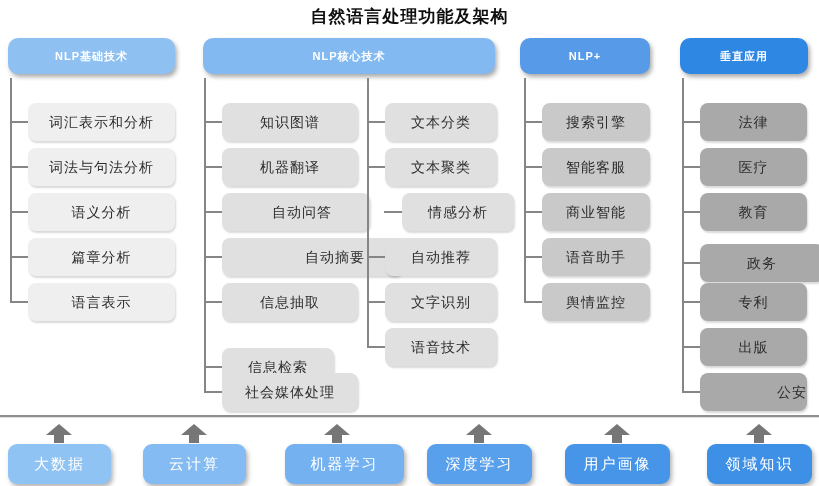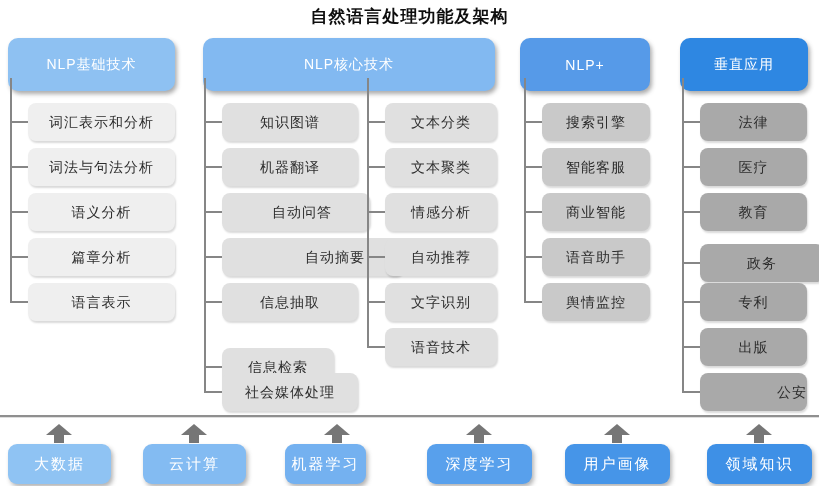--- a/index.html
+++ b/index.html
@@ -5,24 +5,25 @@
   html,body{margin:0;padding:0;background:#fff;}
   .canvas{
     position:relative;width:819px;height:486px;background:#ffffff;overflow:hidden;
     font-family:"Liberation Sans","DejaVu Sans",sans-serif;
   }
   .title{
     position:absolute;top:5px;left:0;right:0;text-align:center;
     font-size:17px;font-weight:bold;color:#0e0e0e;letter-spacing:1px;
   }
   .hdr{
-    position:absolute;top:38px;height:53px;border-radius:10px;
+    position:absolute;top:38px;height:36px;border-radius:10px;
     display:flex;align-items:center;justify-content:center;
-    color:#ffffff;font-size:14px;letter-spacing:1px;
+    color:#ffffff;font-size:11px;letter-spacing:1px;
     box-shadow:2px 3px 4px rgba(70,70,70,.45);
+    font-weight:bold;
   }
   .item{
     position:absolute;height:38px;line-height:38px;text-align:center;
     border-radius:8px;font-size:14px;color:#2d2d2d;letter-spacing:1px;
     box-shadow:1px 2px 2px rgba(0,0,0,.15);
   }
   .item::before{
     content:"";position:absolute;left:-18px;top:18px;width:18px;height:1.5px;
     background:#868686;
   }
@@ -65,21 +66,21 @@
   <div class="item" style="left: 222px; top: 148px; width: 136px; background: rgb(224, 224, 224);">机器翻译</div>
   <div class="item" style="left: 222px; top: 193px; width: 136px; background: rgb(224, 224, 224); padding-left: 12px;">自动问答</div>
   <div class="item" style="left: 222px; top: 238px; width: 136px; background: rgb(224, 224, 224); padding-left: 45px;">自动摘要</div>
   <div class="item" style="left: 222px; top: 283px; width: 136px; background: rgb(224, 224, 224);">信息抽取</div>
   <div class="item" style="left: 222px; top: 328px; width: 112px; background: rgb(224, 224, 224); margin-top: 20px;">信息检索</div>
   <div class="item" style="left: 222px; top: 373px; width: 136px; background: rgb(224, 224, 224);">社会媒体处理</div>
 
   <div class="vline" style="left:367px;top:78px;height:270px;"></div>
   <div class="item" style="left: 385px; top: 103px; width: 112px; background: rgb(224, 224, 224);">文本分类</div>
   <div class="item" style="left: 385px; top: 148px; width: 112px; background: rgb(224, 224, 224);">文本聚类</div>
-  <div class="item" style="left: 385px; top: 193px; width: 112px; background: rgb(224, 224, 224);">情感分析</div>
+  <div class="item" style="left: 402px; top: 193px; width: 112px; background: rgb(224, 224, 224);">情感分析</div>
   <div class="item" style="left: 385px; top: 238px; width: 112px; background: rgb(224, 224, 224);">自动推荐</div>
   <div class="item" style="left: 385px; top: 283px; width: 112px; background: rgb(224, 224, 224);">文字识别</div>
   <div class="item" style="left: 385px; top: 328px; width: 112px; background: rgb(224, 224, 224);">语音技术</div>
 
   <div class="hdr" style="left: 520px; width: 130px; background: rgb(86, 154, 232);">NLP+</div>
   <div class="vline" style="left:524px;top:78px;height:225px;"></div>
   <div class="item" style="left: 542px; top: 103px; width: 108px; background: rgb(201, 201, 201);">搜索引擎</div>
   <div class="item" style="left: 542px; top: 148px; width: 108px; background: rgb(201, 201, 201);">智能客服</div>
   <div class="item" style="left: 542px; top: 193px; width: 108px; background: rgb(201, 201, 201);">商业智能</div>
   <div class="item" style="left: 542px; top: 238px; width: 108px; background: rgb(201, 201, 201);">语音助手</div>
@@ -99,18 +100,18 @@
 
   <div class="arrow" style="left:46px;"></div>
   <div class="arrow" style="left:181px;"></div>
   <div class="arrow" style="left:324px;"></div>
   <div class="arrow" style="left:466px;"></div>
   <div class="arrow" style="left:604px;"></div>
   <div class="arrow" style="left:746px;"></div>
 
   <div class="fbox" style="left: 8px; width: 103px; background: rgb(143, 195, 243);">大数据</div>
   <div class="fbox" style="left: 143px; width: 103px; background: rgb(131, 187, 242);">云计算</div>
-  <div class="fbox" style="left: 285px; width: 81px; background: rgb(116, 177, 240);">机器学习</div>
+  <div class="fbox" style="left: 285px; width: 119px; background: rgb(116, 177, 240);">机器学习</div>
   <div class="fbox" style="left: 427px; width: 105px; background: rgb(88, 160, 236);">深度学习</div>
   <div class="fbox" style="left: 565px; width: 105px; background: rgb(70, 149, 232);">用户画像</div>
   <div class="fbox" style="left: 707px; width: 105px; background: rgb(62, 144, 230);">领域知识</div>
 
 </div>
 
 </body></html>

